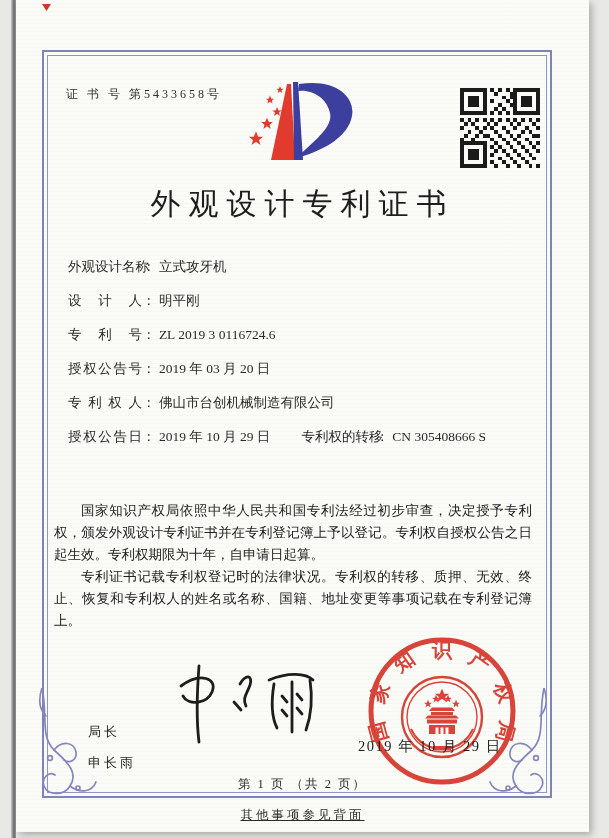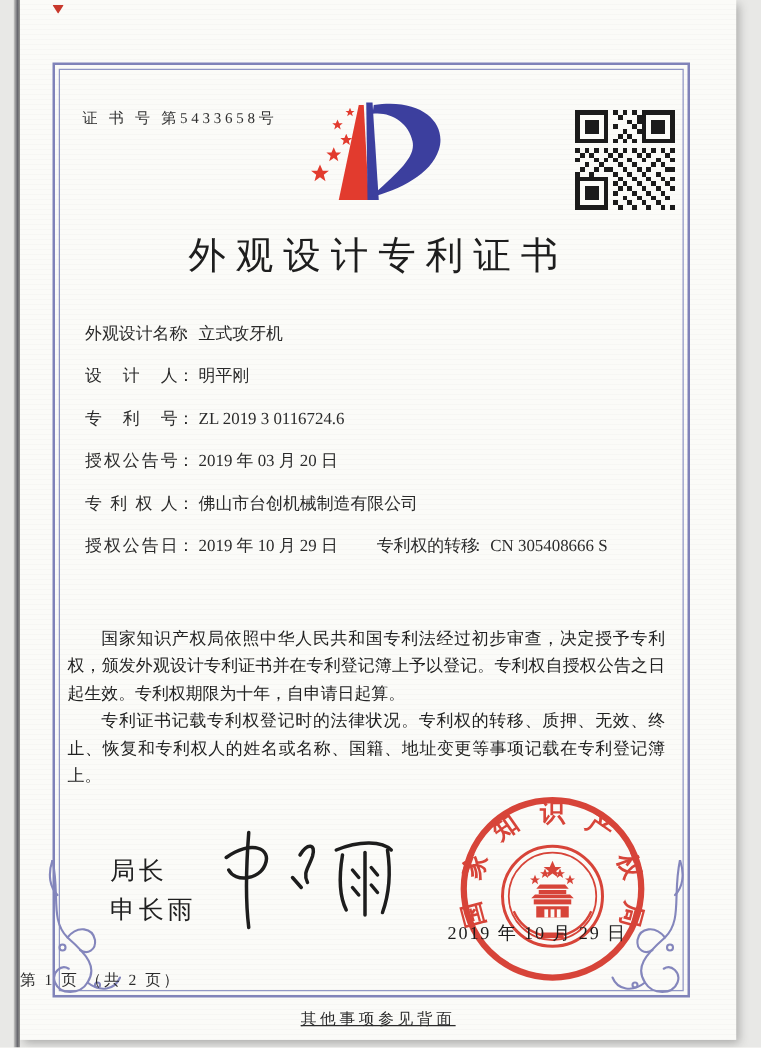--- a/index.html
+++ b/index.html
@@ -29,25 +29,25 @@
   .fields{position:absolute;left:52px;top:256px;width:482px;font-size:13.5px;color:#2a2a2a;}
   .row{margin-bottom:13px;line-height:21px;white-space:nowrap;}
   .lbl{display:inline-block;width:74px;text-align:justify;text-align-last:justify;vertical-align:top;}
   .colon{display:inline-block;vertical-align:top;}
   .val{display:inline-block;vertical-align:top;white-space:normal;}
   .val-addr{width:352px;}
   .pair{display:inline-block;width:230px;white-space:nowrap;vertical-align:top;}
   .paras{position:absolute;left:38px;top:500px;width:478px;font-size:13.5px;
     line-height:22px;text-align:justify;color:#212121;}
   .paras p{margin:0;text-indent:2em;}
-  .director{position:absolute;left:72px;top:682px;font-size:20px;line-height:31px;letter-spacing:3px;color:#1f1f1f;}
+  .director{position:absolute;left:72px;top:716px;font-size:13px;line-height:31px;letter-spacing:3px;color:#1f1f1f;}
   .signature{position:absolute;left:150px;top:652px;width:175px;height:98px;}
   .seal{position:absolute;left:335px;top:631px;width:182px;height:162px;opacity:.93;}
   .seal-date{position:absolute;left:342px;top:737px;font-size:14.5px;letter-spacing:1.5px;color:#1c1c1c;}
-  .footer-page{position:absolute;left:0;top:776px;width:100%;
+  .footer-page{position:absolute;left:0;top:776px;width:100%;text-align:center;
     font-size:12.5px;letter-spacing:2px;color:#2b2b2b;}
   .back-note{position:absolute;left:0;top:807px;width:100%;text-align:center;
     font-size:12.5px;letter-spacing:3px;color:#2b2b2b;text-decoration:underline;}
   .orn{position:absolute;width:72px;height:112px;}
   .orn-left{left:16px;top:688px;}
   .orn-right{left:466px;top:688px;transform:scaleX(-1);}
 </style>
 </head>
 <body>
 

